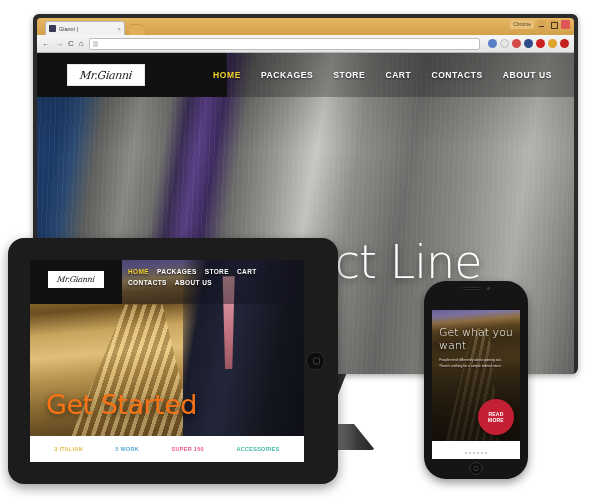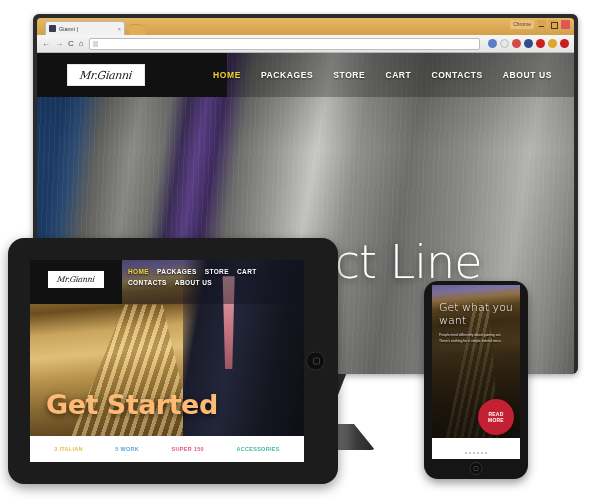--- a/index.html
+++ b/index.html
@@ -244,41 +244,41 @@
     display: flex; flex-wrap: wrap; gap: 4px 8px;
   }
   .t-nav a {
     font-size: 6.5px; font-weight: bold; letter-spacing: .4px;
     color: #fff; text-decoration: none; white-space: nowrap;
     text-shadow: 0 1px 2px rgba(0,0,0,.7);
   }
   .t-nav a.active { color: #f2d22e; }
   .t-hero {
     position: absolute; left: 16px; bottom: 42px; z-index: 4;
-    font-size: 27px; font-weight: 700; color: #fdba74;
+    font-size: 27px; font-weight: 400; color: #f97316;
     letter-spacing: -.5px; text-shadow: 0 2px 6px rgba(0,0,0,.6);
     font-family: "DejaVu Sans", sans-serif;
   }
   .t-catbar {
     position: absolute; left: 0; right: 0; bottom: 0; height: 26px; z-index: 4;
     background: #fff; display: flex; align-items: center;
     justify-content: space-around; padding: 0 8px;
   }
   .t-cat {
     font-size: 5.5px; font-weight: bold; letter-spacing: .3px; white-space: nowrap;
   }
 
   
   .phone {
     position: absolute; left: 424px; top: 281px;
     width: 104px; height: 198px;
     background: #151515;
-    border-radius: 14px;
+    border-radius: 22px;
     box-shadow: 0 4px 10px rgba(0,0,0,.4);
-    padding: 4px 8px 20px 8px;
+    padding: 29px 8px 20px 8px;
   }
   .p-cam { position: absolute; left: 50%; top: 6px; transform: translateX(-50%); display:flex; align-items:center; gap:5px; }
   .p-cam-dot { width: 3px; height: 3px; border-radius: 50%; background: #2f3a4a; }
   .p-speaker { width: 20px; height: 3px; border-radius: 2px; background: #0a0a0a; border: 1px solid #2a2a2a; }
   .p-home {
     position: absolute; left: 50%; bottom: 4px; transform: translateX(-50%);
     width: 13px; height: 13px; border-radius: 50%;
     background: #0d0d0d; border: 1px solid #313131;
     display: flex; align-items: center; justify-content: center;
   }

